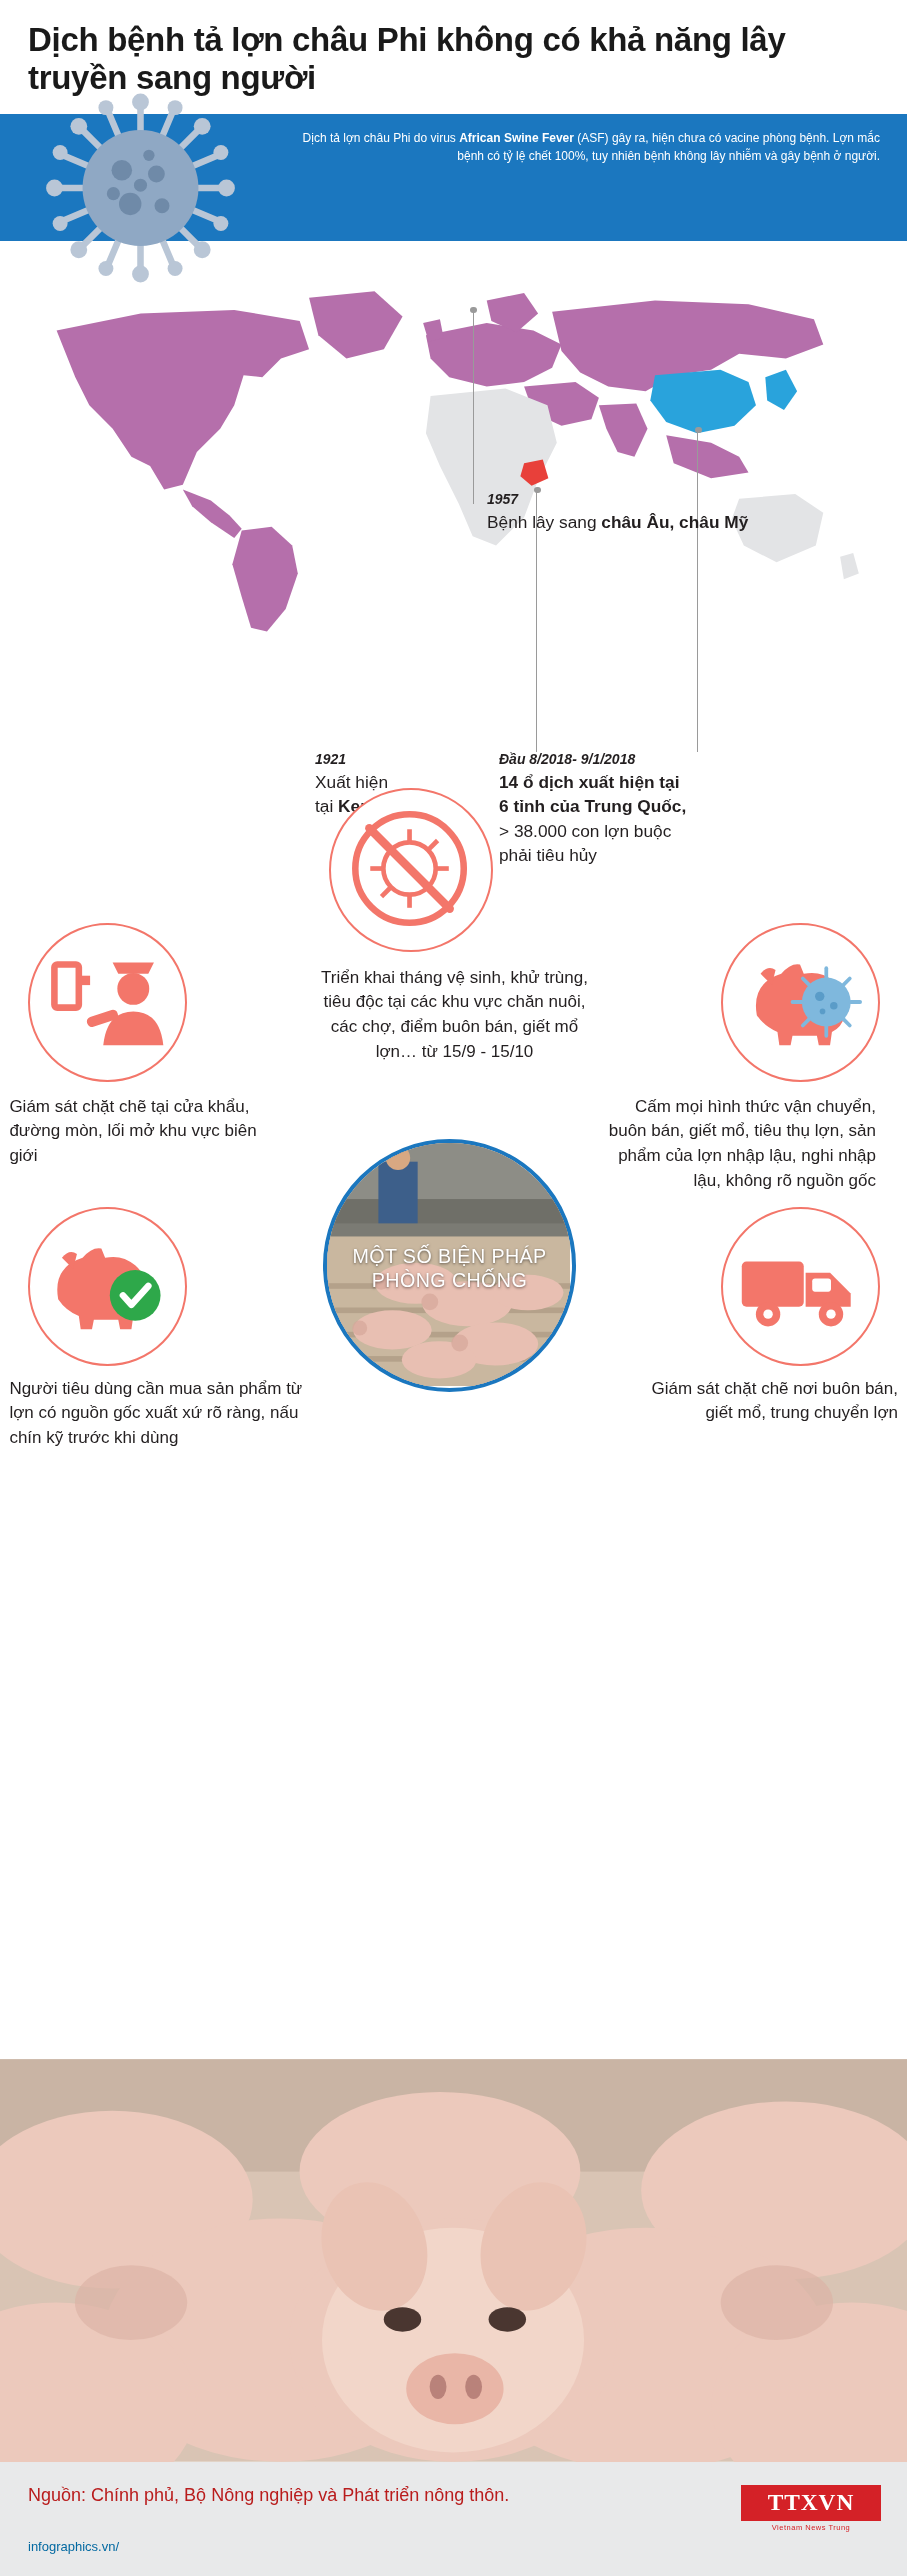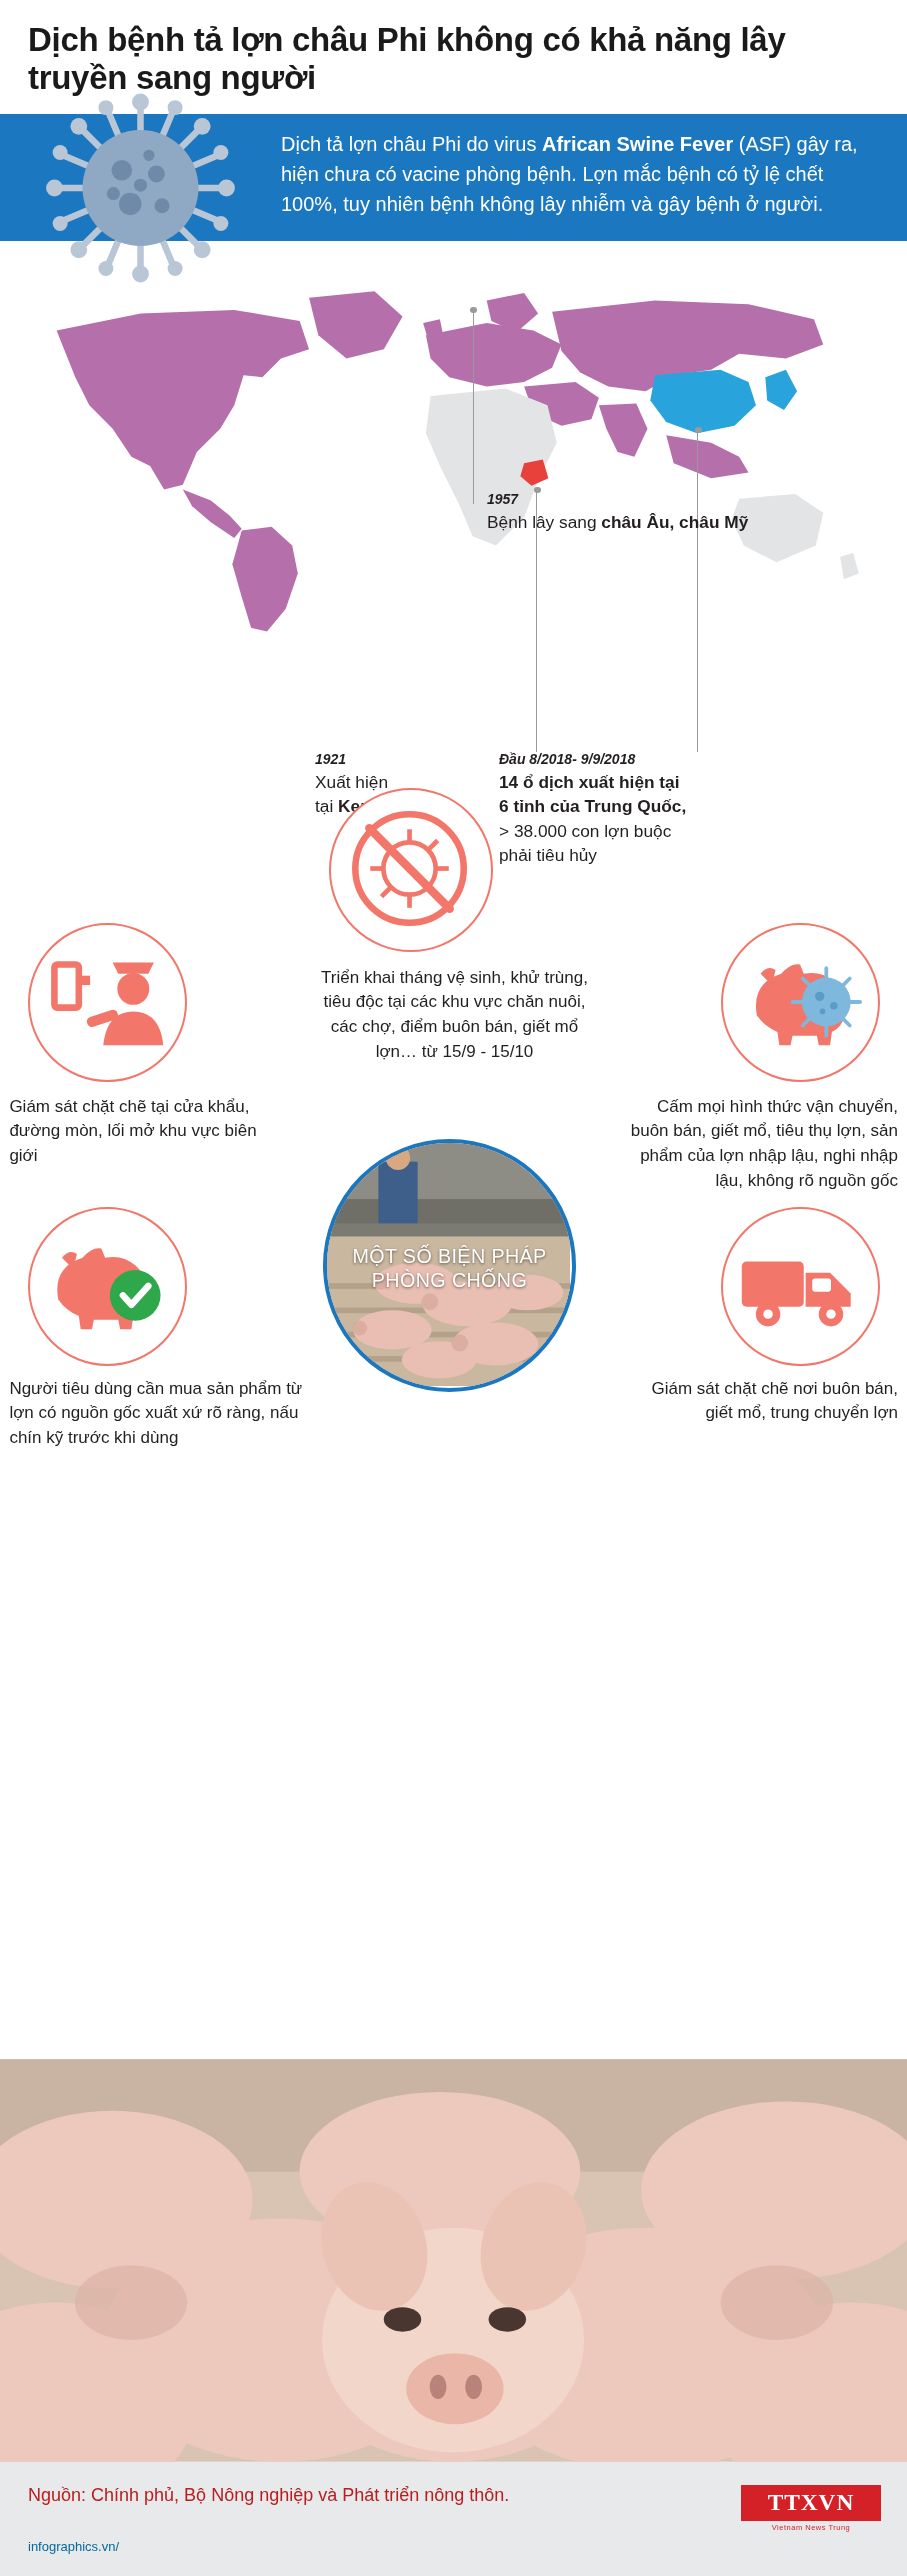--- a/index.html
+++ b/index.html
@@ -39,22 +39,23 @@
     position: absolute;
     left: 0; top: 0;
     width: 907px; height: 127px;
     background: #1b77bf;
   }
   .band-text {
     position: absolute;
     left: 281px; top: 15px;
     width: 599px;
     color: #ffffff;
-    font-size: 20px;
+    font-size: 12px;
     line-height: 1.5;
+    text-align: right;
   }
   .band-text b { font-weight: bold; }
   .virus-wrap {
     position: absolute;
     left: 33px; top: -26px;
     width: 215px; height: 201px;
   }
 
   
   .map-section { position: relative; height: 524px; margin-top: 3.7px; }
@@ -247,21 +248,21 @@
     </div>
 
 
     <div class="callout" style="left:315px; top:505px; width:168px;">
       <span class="yr">1921</span>
       <span>Xuất hiện</span><br>
       <span>tại </span><b>Kenya</b>
     </div>
 
     <div class="callout" style="left:499px; top:505px; width:309px;">
-      <span class="yr">Đầu 8/2018- 9/9/2018</span>
+      <span class="yr">Đầu 8/2018- 9/1/2018</span>
       <b>14 ổ dịch xuất hiện tại</b><br>
       <b>6 tỉnh của Trung Quốc,</b><br>
       <span>&gt; 38.000 con lợn buộc</span><br>
       <span>phải tiêu hủy</span>
     </div>
   </div>
 
   <div class="measures">
 
     <div class="circle" style="left:329px; top:19px; width:164px; height:164px;">
@@ -310,21 +311,21 @@
           <line x1="128" y1="64" x2="135" y2="57"></line>
             <line x1="92" y1="100" x2="85" y2="107"></line>
         </g>
         <g fill="#5a9cc8">
             <circle cx="103" cy="76" r="5"></circle>
             <circle cx="118" cy="86" r="4"></circle>
             <circle cx="106" cy="92" r="3"></circle>
           </g>
       </svg>
     </div>
-    <div class="meas-text" style="left:622px; top:326px; width:276px; text-align:right;">Cấm mọi hình thức vận chuyển, buôn bán, giết mổ, tiêu thụ lợn, sản phẩm của lợn nhập lậu, nghi nhập lậu, không rõ nguồn gốc</div>
+    <div class="meas-text" style="left:600px; top:326px; width:276px; text-align:right;">Cấm mọi hình thức vận chuyển, buôn bán, giết mổ, tiêu thụ lợn, sản phẩm của lợn nhập lậu, nghi nhập lậu, không rõ nguồn gốc</div>
 
     <div class="circle" style="left:28px; top:438px; width:159px; height:159px;">
       <svg width="154" height="154" viewBox="0 0 164 164">
         <path d="M30 96 q-6-34 26-44 q10-12 20-10 l4 10 q18-4 32 8 q16 14 12 34 q-2 14-14 20 l-2 14 h-12 l-2-10 h-26 l-2 10 h-12 l-2-14 q-14-6-22-18 Z" fill="#f3766a"></path>
         <path d="M34 52 q8-10 16-4 l-4 16 Z" fill="#f3766a"></path>
         <circle cx="112" cy="92" r="27" fill="#2ea84a"></circle>
         <path d="M99 92 l9 10 l18-20" fill="none" stroke="#fff" stroke-width="7" stroke-linecap="round" stroke-linejoin="round"></path>
       </svg>
     </div>
     <div class="meas-text" style="left:9.4px; top:608px; width:300px;">Người tiêu dùng cần mua sản phẩm từ lợn có nguồn gốc xuất xứ rõ ràng, nấu chín kỹ trước khi dùng</div>

